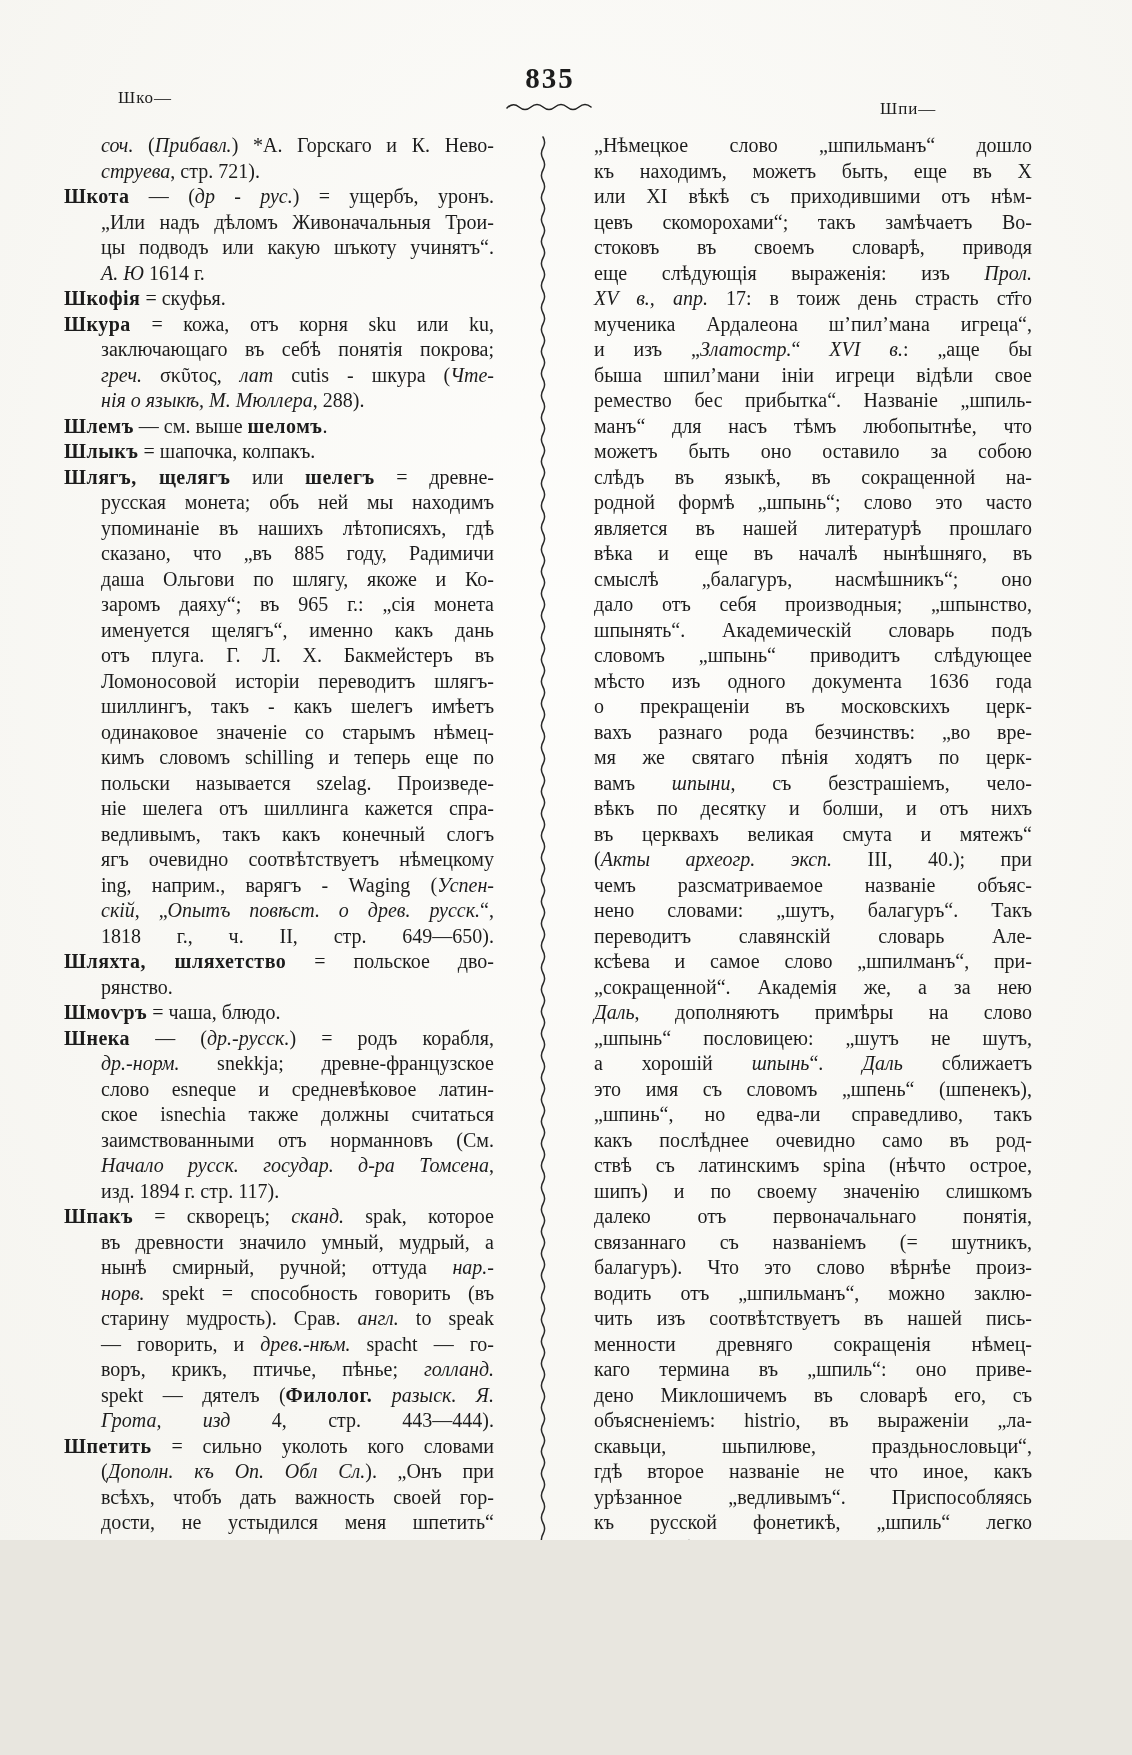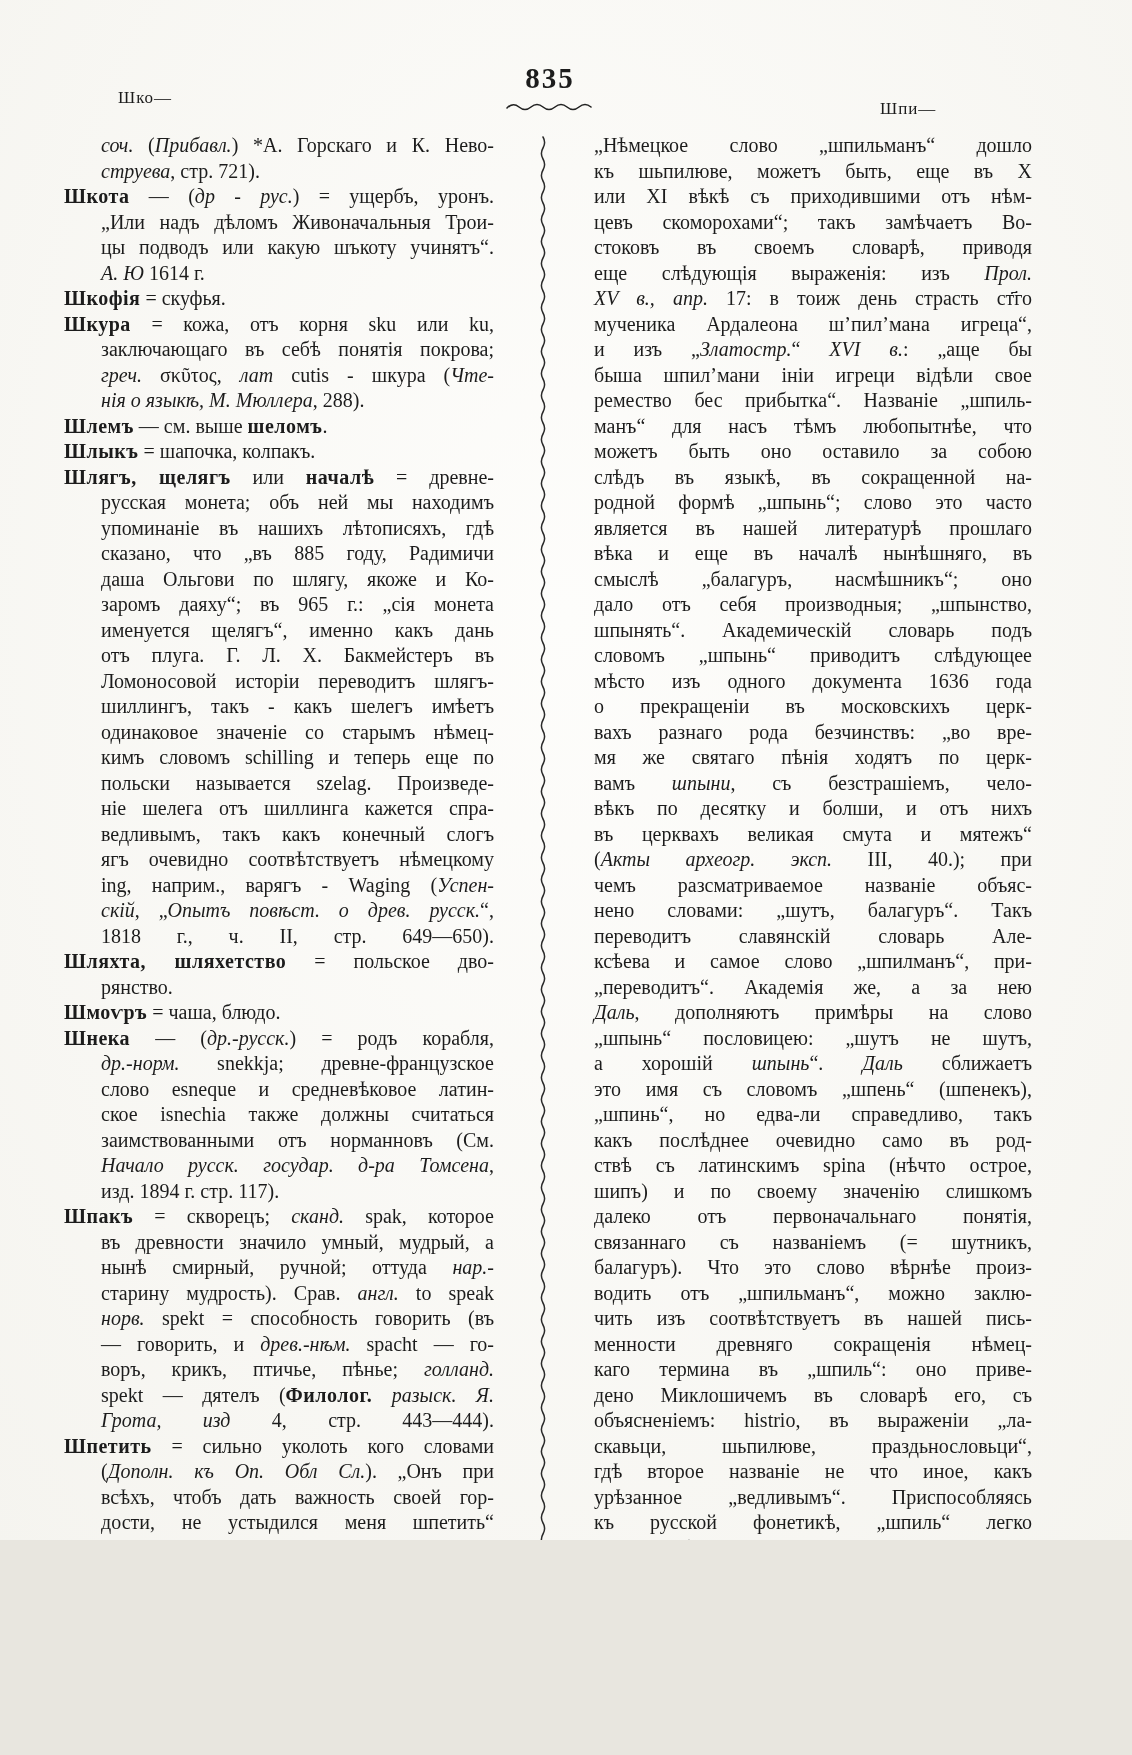--- a/index.html
+++ b/index.html
@@ -63,21 +63,21 @@
       <div class="line ind">„Или надъ дѣломъ Живоначальныя Трои-</div>
       <div class="line ind">цы подводъ или какую шъкоту учинятъ“.</div>
       <div class="line ind end"><i>А. Ю</i> 1614 г.</div>
       <div class="line end"><b>Шкофія</b> = скуфья.</div>
       <div class="line"><b>Шкура</b> = кожа, отъ корня sku или ku,</div>
       <div class="line ind">заключающаго въ себѣ понятія покрова;</div>
       <div class="line ind"><i>греч.</i> σκῦτος, <i>лат</i> cutis - шкура (<i>Чте-</i></div>
       <div class="line ind end"><i>нія о языкѣ, М. Мюллера</i>, 288).</div>
       <div class="line end"><b>Шлемъ</b> — см. выше <b>шеломъ</b>.</div>
       <div class="line end"><b>Шлыкъ</b> = шапочка, колпакъ.</div>
-      <div class="line"><b>Шлягъ, щелягъ</b> или <b>началѣ</b> = древне-</div>
+      <div class="line"><b>Шлягъ, щелягъ</b> или <b>шелегъ</b> = древне-</div>
       <div class="line ind">русская монета; объ ней мы находимъ</div>
       <div class="line ind">упоминаніе въ нашихъ лѣтописяхъ, гдѣ</div>
       <div class="line ind">сказано, что „въ 885 году, Радимичи</div>
       <div class="line ind">даша Ольгови по шлягу, якоже и Ко-</div>
       <div class="line ind">заромъ даяху“; въ 965 г.: „сія монета</div>
       <div class="line ind">именуется щелягъ“, именно какъ дань</div>
       <div class="line ind">отъ плуга. Г. Л. Х. Бакмейстеръ въ</div>
       <div class="line ind">Ломоносовой исторіи переводитъ шлягъ-</div>
       <div class="line ind">шиллингъ, такъ - какъ шелегъ имѣетъ</div>
       <div class="line ind">одинаковое значеніе со старымъ нѣмец-</div>
@@ -95,42 +95,42 @@
       <div class="line"><b>Шнека</b> — (<i>др.-русск.</i>) = родъ корабля,</div>
       <div class="line ind"><i>др.-норм.</i> snekkja; древне-французское</div>
       <div class="line ind">слово esneque и средневѣковое латин-</div>
       <div class="line ind">ское isnechia также должны считаться</div>
       <div class="line ind">заимствованными отъ норманновъ (См.</div>
       <div class="line ind"><i>Начало русск. государ. д-ра Томсена</i>,</div>
       <div class="line ind end">изд. 1894 г. стр. 117).</div>
       <div class="line"><b>Шпакъ</b> = скворецъ; <i>сканд.</i> spak, которое</div>
       <div class="line ind">въ древности значило умный, мудрый, а</div>
       <div class="line ind">нынѣ смирный, ручной; оттуда <i>нар.-</i></div>
+      <div class="line ind"><i>норв.</i> spekt = способность говорить (въ</div>
       <div class="line ind">старину мудрость). Срав. <i>англ.</i> to speak</div>
-      <div class="line ind"><i>норв.</i> spekt = способность говорить (въ</div>
       <div class="line ind">— говорить, и <i>древ.-нѣм.</i> spacht — го-</div>
       <div class="line ind">воръ, крикъ, птичье, пѣнье; <i>голланд.</i></div>
       <div class="line ind">spekt — дятелъ (<b>Филолог.</b> <i>разыск. Я.</i></div>
       <div class="line ind"><i>Грота, изд</i> 4, стр. 443—444).</div>
       <div class="line"><b>Шпетить</b> = сильно уколоть кого словами</div>
       <div class="line ind">(<i>Дополн. къ Оп. Обл Сл.</i>). „Онъ при</div>
       <div class="line ind">всѣхъ, чтобъ дать важность своей гор-</div>
       <div class="line ind">дости, не устыдился меня шпетить“</div>
       <div class="line ind">(<i>Сочин. Державина</i>, т. V, стр. 843).</div>
       <div class="line"><b>Шпильманъ</b> — (<i>нѣмецк.</i>) = потѣшникъ.</div>
       <div class="line ind">Въ „<i>Кормчей</i>“ 1284 г. говорится, между</div>
     </div>
 
   <svg class="divider" width="10" height="1482" viewBox="0 0 10 1482">
     <path id="divider-path" fill="none" stroke="#2b2b2b" stroke-width="1.5" stroke-linecap="round" d="M5,1 q3.2,5.5 0,11 q-3.2,5.5 0,11 q3.2,5.5 0,11 q-3.2,5.5 0,11 q3.2,5.5 0,11 q-3.2,5.5 0,11 q3.2,5.5 0,11 q-3.2,5.5 0,11 q3.2,5.5 0,11 q-3.2,5.5 0,11 q3.2,5.5 0,11 q-3.2,5.5 0,11 q3.2,5.5 0,11 q-3.2,5.5 0,11 q3.2,5.5 0,11 q-3.2,5.5 0,11 q3.2,5.5 0,11 q-3.2,5.5 0,11 q3.2,5.5 0,11 q-3.2,5.5 0,11 q3.2,5.5 0,11 q-3.2,5.5 0,11 q3.2,5.5 0,11 q-3.2,5.5 0,11 q3.2,5.5 0,11 q-3.2,5.5 0,11 q3.2,5.5 0,11 q-3.2,5.5 0,11 q3.2,5.5 0,11 q-3.2,5.5 0,11 q3.2,5.5 0,11 q-3.2,5.5 0,11 q3.2,5.5 0,11 q-3.2,5.5 0,11 q3.2,5.5 0,11 q-3.2,5.5 0,11 q3.2,5.5 0,11 q-3.2,5.5 0,11 q3.2,5.5 0,11 q-3.2,5.5 0,11 q3.2,5.5 0,11 q-3.2,5.5 0,11 q3.2,5.5 0,11 q-3.2,5.5 0,11 q3.2,5.5 0,11 q-3.2,5.5 0,11 q3.2,5.5 0,11 q-3.2,5.5 0,11 q3.2,5.5 0,11 q-3.2,5.5 0,11 q3.2,5.5 0,11 q-3.2,5.5 0,11 q3.2,5.5 0,11 q-3.2,5.5 0,11 q3.2,5.5 0,11 q-3.2,5.5 0,11 q3.2,5.5 0,11 q-3.2,5.5 0,11 q3.2,5.5 0,11 q-3.2,5.5 0,11 q3.2,5.5 0,11 q-3.2,5.5 0,11 q3.2,5.5 0,11 q-3.2,5.5 0,11 q3.2,5.5 0,11 q-3.2,5.5 0,11 q3.2,5.5 0,11 q-3.2,5.5 0,11 q3.2,5.5 0,11 q-3.2,5.5 0,11 q3.2,5.5 0,11 q-3.2,5.5 0,11 q3.2,5.5 0,11 q-3.2,5.5 0,11 q3.2,5.5 0,11 q-3.2,5.5 0,11 q3.2,5.5 0,11 q-3.2,5.5 0,11 q3.2,5.5 0,11 q-3.2,5.5 0,11 q3.2,5.5 0,11 q-3.2,5.5 0,11 q3.2,5.5 0,11 q-3.2,5.5 0,11 q3.2,5.5 0,11 q-3.2,5.5 0,11 q3.2,5.5 0,11 q-3.2,5.5 0,11 q3.2,5.5 0,11 q-3.2,5.5 0,11 q3.2,5.5 0,11 q-3.2,5.5 0,11 q3.2,5.5 0,11 q-3.2,5.5 0,11 q3.2,5.5 0,11 q-3.2,5.5 0,11 q3.2,5.5 0,11 q-3.2,5.5 0,11 q3.2,5.5 0,11 q-3.2,5.5 0,11 q3.2,5.5 0,11 q-3.2,5.5 0,11 q3.2,5.5 0,11 q-3.2,5.5 0,11 q3.2,5.5 0,11 q-3.2,5.5 0,11 q3.2,5.5 0,11 q-3.2,5.5 0,11 q3.2,5.5 0,11 q-3.2,5.5 0,11 q3.2,5.5 0,11 q-3.2,5.5 0,11 q3.2,5.5 0,11 q-3.2,5.5 0,11 q3.2,5.5 0,11 q-3.2,5.5 0,11 q3.2,5.5 0,11 q-3.2,5.5 0,11 q3.2,5.5 0,11 q-3.2,5.5 0,11 q3.2,5.5 0,11 q-3.2,5.5 0,11 q3.2,5.5 0,11 q-3.2,5.5 0,11 q3.2,5.5 0,11 q-3.2,5.5 0,11 q3.2,5.5 0,11 q-3.2,5.5 0,11 q3.2,5.5 0,11 q-3.2,5.5 0,11 q3.2,5.5 0,11 q-3.2,5.5 0,11 q3.2,5.5 0,11 q-3.2,5.5 0,11 q3.2,5.5 0,11 q-3.2,5.5 0,11"></path>
   </svg>
 
   <div class="col col-right">
       <div class="line">„Нѣмецкое слово „шпильманъ“ дошло</div>
-      <div class="line">къ шьпилюве, можетъ быть, еще въ X</div>
+      <div class="line">къ находимъ, можетъ быть, еще въ X</div>
       <div class="line">или XI вѣкѣ съ приходившими отъ нѣм-</div>
       <div class="line">цевъ скоморохами“; такъ замѣчаетъ Во-</div>
       <div class="line">стоковъ въ своемъ словарѣ, приводя</div>
       <div class="line">еще слѣдующія выраженія: изъ <i>Прол.</i></div>
       <div class="line"><i>XV в., апр.</i> 17: в тоиж день страсть ст҃го</div>
       <div class="line">мученика Ардалеона ш’пил’мана игреца“,</div>
       <div class="line">и изъ „<i>Златостр.</i>“ <i>XVI в.</i>: „аще бы</div>
       <div class="line">быша шпил’мани ініи игреци відѣли свое</div>
       <div class="line">ремество бес прибытка“. Названіе „шпиль-</div>
       <div class="line">манъ“ для насъ тѣмъ любопытнѣе, что</div>
@@ -148,21 +148,21 @@
       <div class="line">вахъ разнаго рода безчинствъ: „во вре-</div>
       <div class="line">мя же святаго пѣнія ходятъ по церк-</div>
       <div class="line">вамъ <i>шпыни</i>, съ безстрашіемъ, чело-</div>
       <div class="line">вѣкъ по десятку и болши, и отъ нихъ</div>
       <div class="line">въ церквахъ великая смута и мятежъ“</div>
       <div class="line">(<i>Акты археогр. эксп.</i> III, 40.); при</div>
       <div class="line">чемъ разсматриваемое названіе объяс-</div>
       <div class="line">нено словами: „шутъ, балагуръ“. Такъ</div>
       <div class="line">переводитъ славянскій словарь Але-</div>
       <div class="line">ксѣева и самое слово „шпилманъ“, при-</div>
-      <div class="line">„переводитъ“. Академія же, а за нею</div>
+      <div class="line">„сокращенной“. Академія же, а за нею</div>
       <div class="line"><i>Даль</i>, дополняютъ примѣры на слово</div>
       <div class="line">„шпынь“ пословицею: „шутъ не шутъ,</div>
       <div class="line">а хорошій <i>шпынь</i>“. <i>Даль</i> сближаетъ</div>
       <div class="line">это имя съ словомъ „шпень“ (шпенекъ),</div>
       <div class="line">„шпинь“, но едва-ли справедливо, такъ</div>
       <div class="line">какъ послѣднее очевидно само въ род-</div>
       <div class="line">ствѣ съ латинскимъ spina (нѣчто острое,</div>
       <div class="line">шипъ) и по своему значенію слишкомъ</div>
       <div class="line">далеко отъ первоначальнаго понятія,</div>
       <div class="line">связаннаго съ названіемъ (= шутникъ,</div>

